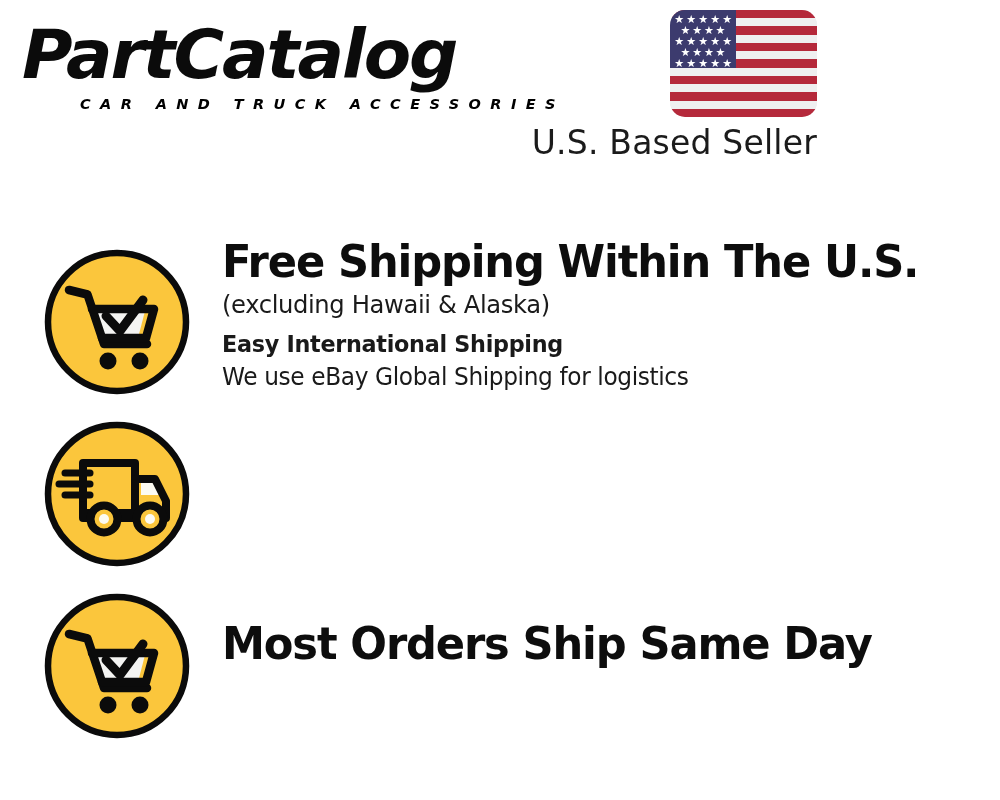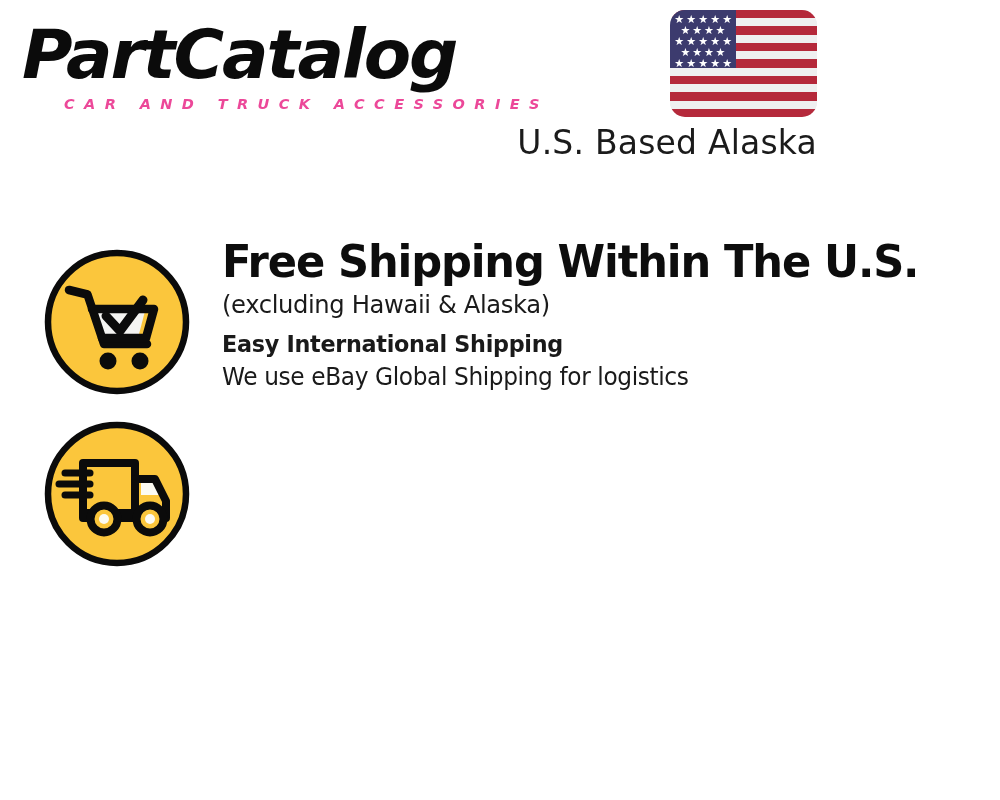--- a/index.html
+++ b/index.html
@@ -38,28 +38,28 @@
     font-size: 67px;
     line-height: 70px;
     letter-spacing: -2.0px;
     color: #0b0b0b;
     white-space: nowrap;
     transform: scaleX(1.03);
     transform-origin: left top;
   }
   .brand-tagline {
     position: absolute;
-    left: 42px;
+    left: 58px;
     top: 76px;
     font-family: "DejaVu Sans", sans-serif;
     font-weight: bold;
     font-style: italic;
     font-size: 14.5px;
     letter-spacing: 9.4px;
-    color: #ec4899;
+    color: #000000;
     white-space: nowrap;
   }
 
   
   .seller-block {
     position: absolute;
     right: 15px;
     top: 10px;
     width: 300px;
     text-align: right;
@@ -237,21 +237,21 @@
           </div>
         <div class="star-row">
             <span class="star">★</span>
             <span class="star">★</span>
             <span class="star">★</span>
             <span class="star">★</span>
             <span class="star">★</span>
           </div>
       </div>
     </div>
-    <div class="seller-label">U.S. Based Alaska</div>
+    <div class="seller-label">U.S. Based Seller</div>
   </div>
 
   <div class="benefits">
 
     <div class="benefit-row">
       <div class="benefit-icon">
         <svg viewBox="0 0 150 150" xmlns="http://www.w3.org/2000/svg">
           <circle cx="75" cy="75" r="69" fill="#FBC63C" stroke="#0B0B0B" stroke-width="6.5"></circle>
 
           <path d="M55 64 L103 64 L96 91 L62 91 Z" fill="#F4F4F2"></path>
@@ -291,15 +291,31 @@
           <circle cx="62" cy="100" r="14" fill="#FBC63C"></circle>
           <circle cx="108" cy="100" r="14" fill="#FBC63C"></circle>
           <circle cx="62" cy="100" r="13.5" fill="none" stroke="#0B0B0B" stroke-width="8"></circle>
           <circle cx="108" cy="100" r="13.5" fill="none" stroke="#0B0B0B" stroke-width="8"></circle>
           <circle cx="62" cy="100" r="5" fill="#FCFBF3"></circle>
           <circle cx="108" cy="100" r="5" fill="#FCFBF3"></circle>
         </svg>
       </div>
     </div>
 
+    <div class="benefit-row">
+      <div class="benefit-icon">
+        <svg viewBox="0 0 150 150" xmlns="http://www.w3.org/2000/svg">
+          <circle cx="75" cy="75" r="69" fill="#FBC63C" stroke="#0B0B0B" stroke-width="6.5"></circle>
+          <path d="M55 64 L103 64 L96 91 L62 91 Z" fill="#F4F4F2"></path>
+          <path d="M27 43 L45.5 47.5 L62 97 L105 97" fill="none" stroke="#0B0B0B" stroke-width="8.5" stroke-linecap="round" stroke-linejoin="round"></path>
+          <path d="M50 62 L112 62 L104 91 L60 91" fill="none" stroke="#0B0B0B" stroke-width="8.5" stroke-linecap="round" stroke-linejoin="round"></path>
+          <path d="M64 69 L78 84 L101 53" fill="none" stroke="#0B0B0B" stroke-width="9" stroke-linecap="round" stroke-linejoin="round"></path>
+          <circle cx="66" cy="114" r="8.5" fill="#0B0B0B"></circle>
+          <circle cx="98" cy="114" r="8.5" fill="#0B0B0B"></circle>
+        </svg>
+      </div>
+      <div class="benefit-text centered">
+        <div class="benefit-title">Most Orders Ship Same Day</div>
+      </div>
+    </div>
 
   </div>
 </div>
 
 </body></html>

